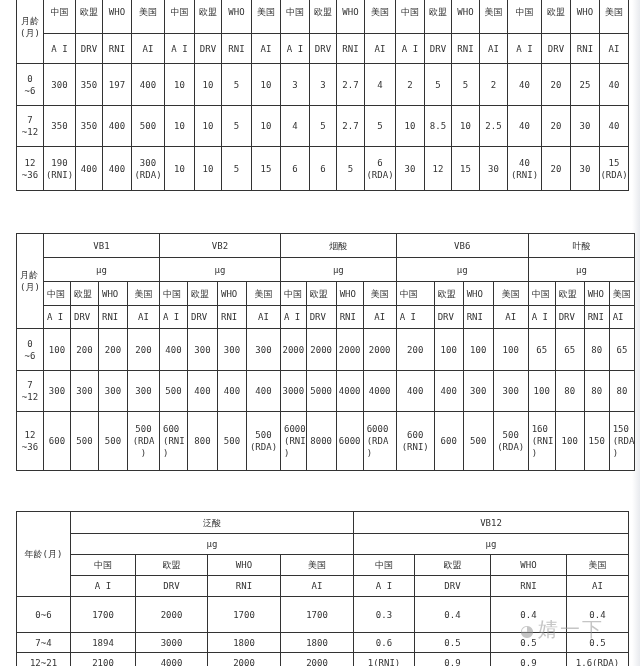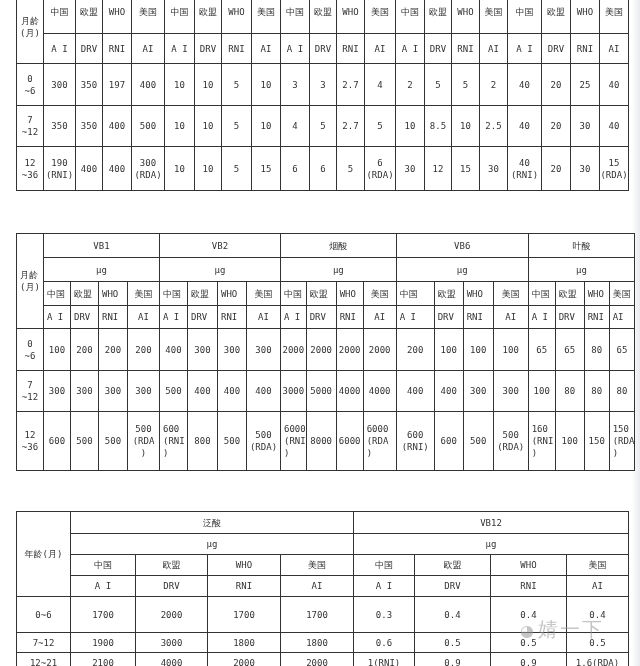--- a/index.html
+++ b/index.html
@@ -397,22 +397,22 @@
     <td>1700</td>
     <td>2000</td>
     <td>1700</td>
     <td>1700</td>
     <td>0.3</td>
     <td>0.4</td>
     <td>0.4</td>
     <td>0.4</td>
   </tr>
   <tr style="height:20px">
-    <td>7~12</td>
-    <td>1900</td>
+    <td>7~4</td>
+    <td>1894</td>
     <td>3000</td>
     <td>1800</td>
     <td>1800</td>
     <td>0.6</td>
     <td>0.5</td>
     <td>0.5</td>
     <td>0.5</td>
   </tr>
   <tr style="height:20px">
     <td>12~21</td>

